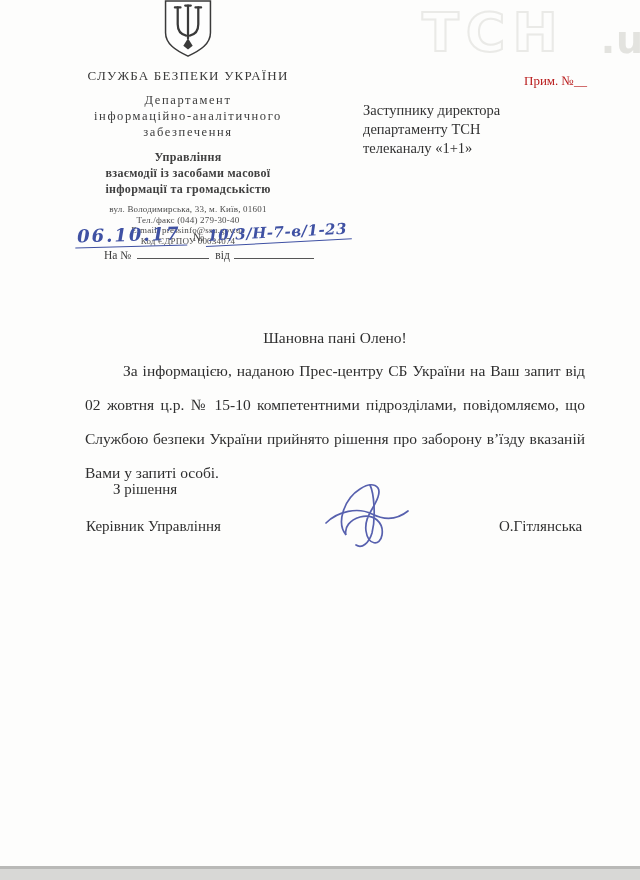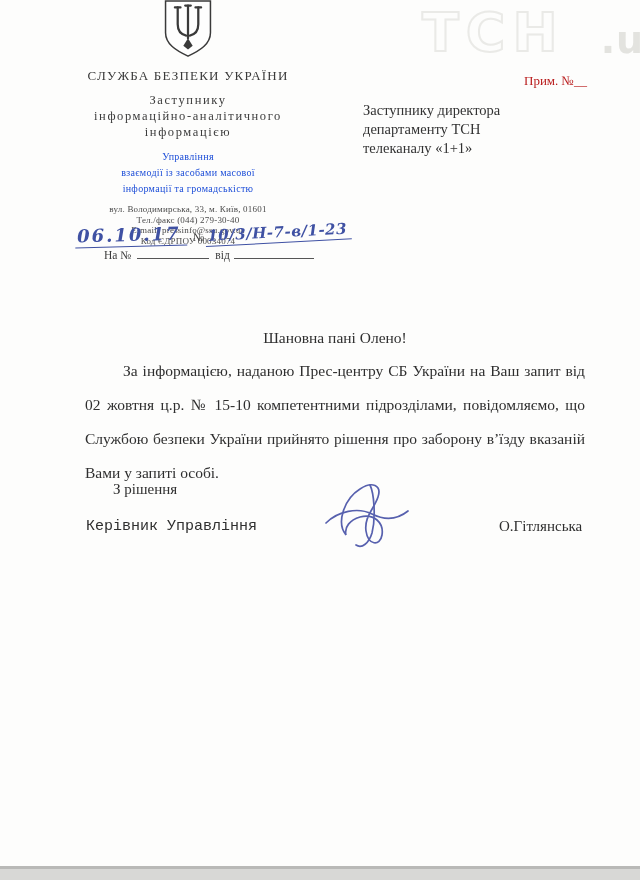--- a/index.html
+++ b/index.html
@@ -36,21 +36,21 @@
 
   
   .org-col { left:63px; top:0; width:250px; text-align:center; }
   .emblem { width:58px; height:58px; display:inline-block; }
   .org-name {
     margin-top:6px;
     font-size:13px; letter-spacing:1.2px; color:#3a3a3a;
     white-space:nowrap;
   }
   .dept { margin-top:8px; font-size:12.5px; letter-spacing:1.6px; color:#3c3c3c; line-height:16px; }
-  .unit { margin-top:9px; font-weight:normal; font-size:10px; color:#1d4ed8; line-height:16px; letter-spacing:0.3px; }
+  .unit { margin-top:9px; font-weight:bold; font-size:12px; color:#404040; line-height:16px; letter-spacing:0.3px; }
   .addr { margin-top:7px; font-size:9px; color:#4a4a4a; line-height:10.5px; letter-spacing:0.2px; }
 
   
   .ref-line { left:75px; top:224px; width:330px; white-space:nowrap; }
   .hand {
     font-family:"DejaVu Serif","Liberation Serif",serif;
     font-style:italic; color:#3f51a3; font-weight:bold;
   }
   .hand-date {
     display:inline-block; font-size:18px; letter-spacing:2px;
@@ -74,21 +74,21 @@
 
   
   .salutation { left:85px; top:329px; width:500px; text-align:center; font-size:15.5px; color:#2f2f2f; }
   .body-text { left:85px; top:354px; width:500px; font-size:15.5px; color:#2f2f2f; }
   .body-text .ln { line-height:34px; text-align:justify; text-align-last:justify; white-space:normal; }
   .body-text .ln.first { text-indent:38px; }
   .body-text .ln.last { text-align:left; text-align-last:left; }
 
   
   .regards { left:113px; top:481px; font-size:15px; color:#2f2f2f; }
-  .position { left:86px; top:518px; font-size:15px; color:#2f2f2f;font-family:Liberation Mono, monospace; }
+  .position { left:86px; top:518px; font-size:15px; color:#2f2f2f; }
   .signer { left:499px; top:518px; font-size:15px; color:#2f2f2f; }
   .signature { left:320px; top:477px; width:95px; height:78px; }
 
   
   .edge-dark { left:0; top:866px; width:640px; height:3px; background:#a2a2a0; opacity:.75; }
   .edge-light { left:0; top:869px; width:640px; height:11px; background:#d8d8d6; }
 </style>
 </head>
 <body>
 
@@ -105,23 +105,23 @@
         <path d="M20,8 v18 c0,7 4,11 9,12"></path>
         <path d="M42,8 v18 c0,7 -4,11 -9,12"></path>
         <path d="M31,6 v35"></path>
         <path d="M17,8 h6 M39,8 h6 M28,6 h6"></path>
       </g>
       <path d="M31,41 l-5,8 5,4 5,-4 Z" fill="#3a3a3a"></path>
     </svg>
   </span>
   <div class="org-name">СЛУЖБА БЕЗПЕКИ УКРАЇНИ</div>
   <div class="dept">
-    <div>Заступнику</div>
+    <div>Департамент</div>
     <div>інформаційно-аналітичного</div>
-    <div>інформацією</div>
+    <div>забезпечення</div>
   </div>
   <div class="unit">
     <div>Управління</div>
     <div>взаємодії із засобами масової</div>
     <div>інформації та громадськістю</div>
   </div>
   <div class="addr">
     <div>вул. Володимирська, 33, м. Київ, 01601</div>
     <div>Тел./факс (044) 279-30-40</div>
     <div>E-mail: pressinfo@ssu.gov.ua</div>

